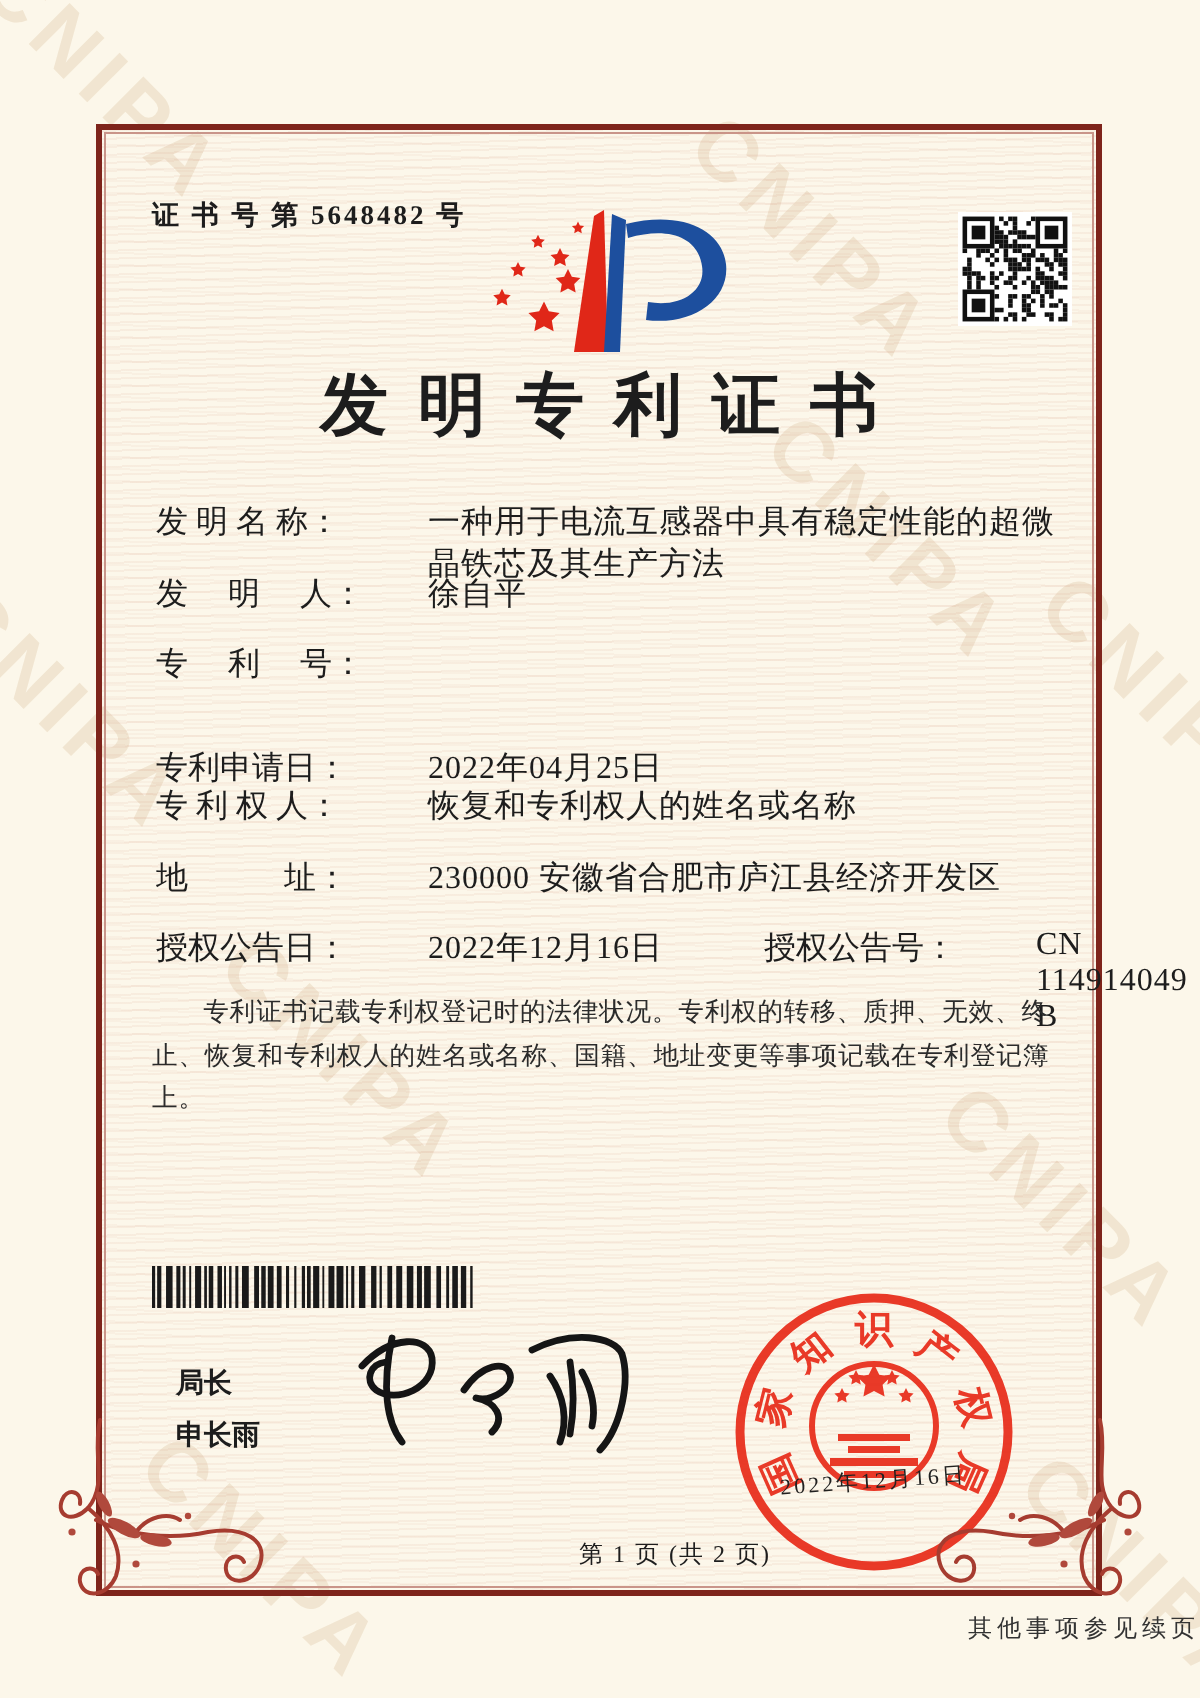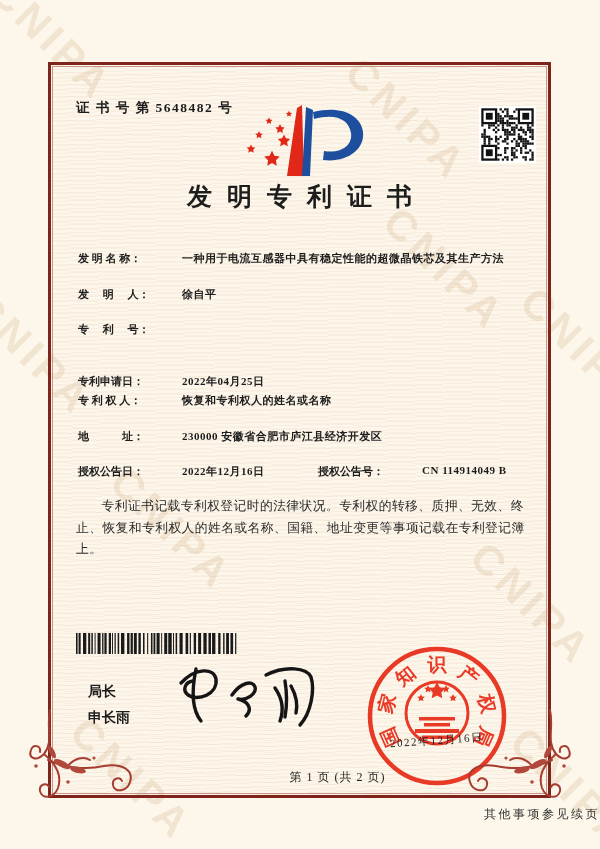--- a/index.html
+++ b/index.html
@@ -23,24 +23,24 @@
     position:absolute;inset:0;pointer-events:none;
     background:
       repeating-linear-gradient(178deg, rgba(210,145,120,0.10) 0 1px, transparent 1px 4px),
       repeating-linear-gradient(182deg, rgba(210,145,120,0.07) 0 1px, transparent 1px 6px);
   }
   .cert-no{position:absolute;left:76px;top:99px;font-size:13.5px;font-weight:bold;letter-spacing:1.5px;}
   .logo{position:absolute;left:235px;top:100px;}
   .qr{position:absolute;left:479px;top:106px;}
   .title{
     position:absolute;left:48px;top:180px;width:503px;text-align:center;
-    font-size:25px;font-weight:bold;letter-spacing:15px;text-indent:15px;
+    font-size:34px;font-weight:bold;letter-spacing:15px;text-indent:15px;
   }
   .rows{position:absolute;left:78px;top:0;width:450px;}
-  .row{position:absolute;left:0;display:flex;width:450px;font-size:11px;font-weight:bold;}
+  .row{position:absolute;left:0;display:flex;width:450px;font-size:16px;font-weight:normal;gap:32px;}
   .row .lab{flex:0 0 104px;white-space:nowrap;}
   .row .val{flex:1;letter-spacing:0.5px;}
   .row .val-fixed{flex:0 0 136px;letter-spacing:0.5px;}
   .paras{position:absolute;left:76px;top:496px;width:452px;font-size:12.8px;line-height:21.5px;color:#2b2b2b;letter-spacing:0.4px;}
   .paras p{margin:0;text-indent:2em;}
   .barcode{position:absolute;left:76px;top:633px;}
   .signer-title{position:absolute;left:88px;top:683px;font-size:14px;font-weight:bold;}
   .signer-name{position:absolute;left:88px;top:709px;font-size:14px;font-weight:bold;}
   .signature{position:absolute;left:168px;top:653px;}
   .seal{position:absolute;left:362px;top:641px;opacity:0.95;}

